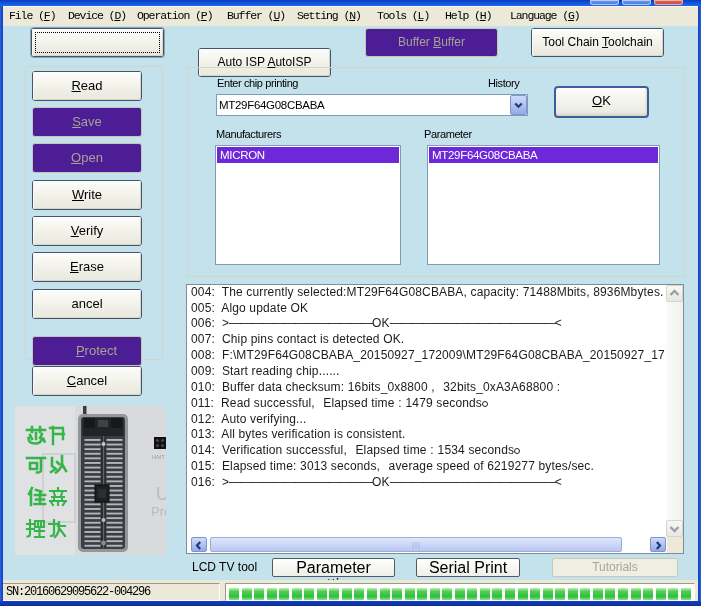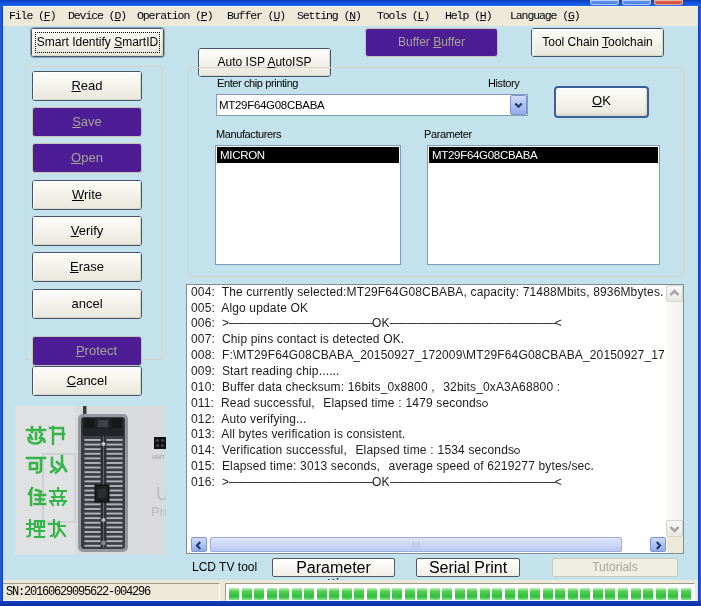--- a/index.html
+++ b/index.html
@@ -21,21 +21,21 @@
 .dis{border:1px solid #c6c6b4;background:#4c1d95;color:#a7a395;}
 .btxt{position:relative;z-index:2;}
 .topbtn{top:28px;width:133px;height:29px;font-size:12px;line-height:27px;}
 .leftbtn{left:32px;width:110px;height:30px;font-size:13px;line-height:28px;}
 .groupbox{border:1px solid #d4d4c8;border-radius:3px;}
 #focusbtn{box-shadow:0 0 0 1px rgba(68,84,106,0.45);}
 #focusbtn:after{content:"";position:absolute;left:3px;top:3px;right:3px;bottom:3px;border:1px dotted #000;z-index:3;}
 
 .sunken{border:1px solid #7F9DB9;background:#fff;box-sizing:border-box;}
 .lbl{font-size:11px;letter-spacing:-0.4px;color:#000;}
-.sel{background:#000000;color:#fff;font-size:11.5px;letter-spacing:-0.3px;line-height:16px;padding-left:3px;}
+.sel{background:#6d28d9;color:#fff;font-size:11.5px;letter-spacing:-0.3px;line-height:16px;padding-left:3px;}
 
 #logbox{left:186px;top:284px;width:498px;height:270px;border:1px solid #828c96;background:#fff;box-sizing:border-box;}
 #logtext{width:474px;height:248px;overflow:hidden;font-size:12px;letter-spacing:0.15px;line-height:15.85px;white-space:pre;color:#1c1c1c;}
 .fw{display:inline-block;width:12px;text-align:left;}.fwc{display:inline-block;width:11px;text-align:center;}
 .cdot{display:inline-block;width:10px;}
 .cdot i{display:inline-block;width:4px;height:4px;border:1px solid #222;border-radius:50%;}.dash{letter-spacing:-1px;}
 
 .sbbtn{position:absolute;border-radius:2px;}
 .vtrack{background:linear-gradient(90deg,#fbfbf9,#f0f0ec);}
 .graybtn{background:linear-gradient(180deg,#f8f7f4,#e8e7e0);border:1px solid #d5d5cc;box-sizing:border-box;}
@@ -56,21 +56,21 @@
 <div class="abs" id="menubar"></div>
 <div class="mi" style="left:9px;">File (<u>F</u>)</div>
 <div class="mi" style="left:68px;">Device (<u>D</u>)</div>
 <div class="mi" style="left:137px;">Operation (<u>P</u>)</div>
 <div class="mi" style="left:227px;">Buffer (<u>U</u>)</div>
 <div class="mi" style="left:297px;">Setting (<u>N</u>)</div>
 <div class="mi" style="left:377px;">Tools (<u>L</u>)</div>
 <div class="mi" style="left:445px;">Help (<u>H</u>)</div>
 <div class="mi" style="left:510px;">Language (<u>G</u>)</div>
 
-<div class="abs xpbtn topbtn" id="focusbtn" style="left:31px;"><div class="in"></div><span class="btxt">Smart Identify <u>S</u>martID</span></div>
+<div class="abs xpbtn topbtn" id="focusbtn" style="left:31px;"><div class="in"></div></div>
 <div class="abs xpbtn topbtn" style="left:198px;margin-top:20px;"><div class="in"></div><span class="btxt">Auto ISP <u>A</u>utoISP</span></div>
 <div class="abs xpbtn topbtn dis" style="left:365px;"><span class="btxt">Buffer <u>B</u>uffer</span></div>
 <div class="abs xpbtn topbtn" style="left:531px;"><div class="in"></div><span class="btxt">Tool Chain <u>T</u>oolchain</span></div>
 
 <div class="abs groupbox" style="left:25px;top:66px;width:136px;height:292px;"></div>
 <div class="abs xpbtn leftbtn" style="top:71px;"><div class="in"></div><span class="btxt"><u>R</u>ead</span></div>
 <div class="abs xpbtn leftbtn dis" style="top:107px;"><span class="btxt"><u>S</u>ave</span></div>
 <div class="abs xpbtn leftbtn dis" style="top:143px;"><span class="btxt"><u>O</u>pen</span></div>
 <div class="abs xpbtn leftbtn" style="top:180px;"><div class="in"></div><span class="btxt"><u>W</u>rite</span></div>
 <div class="abs xpbtn leftbtn" style="top:216px;"><div class="in"></div><span class="btxt"><u>V</u>erify</span></div>

